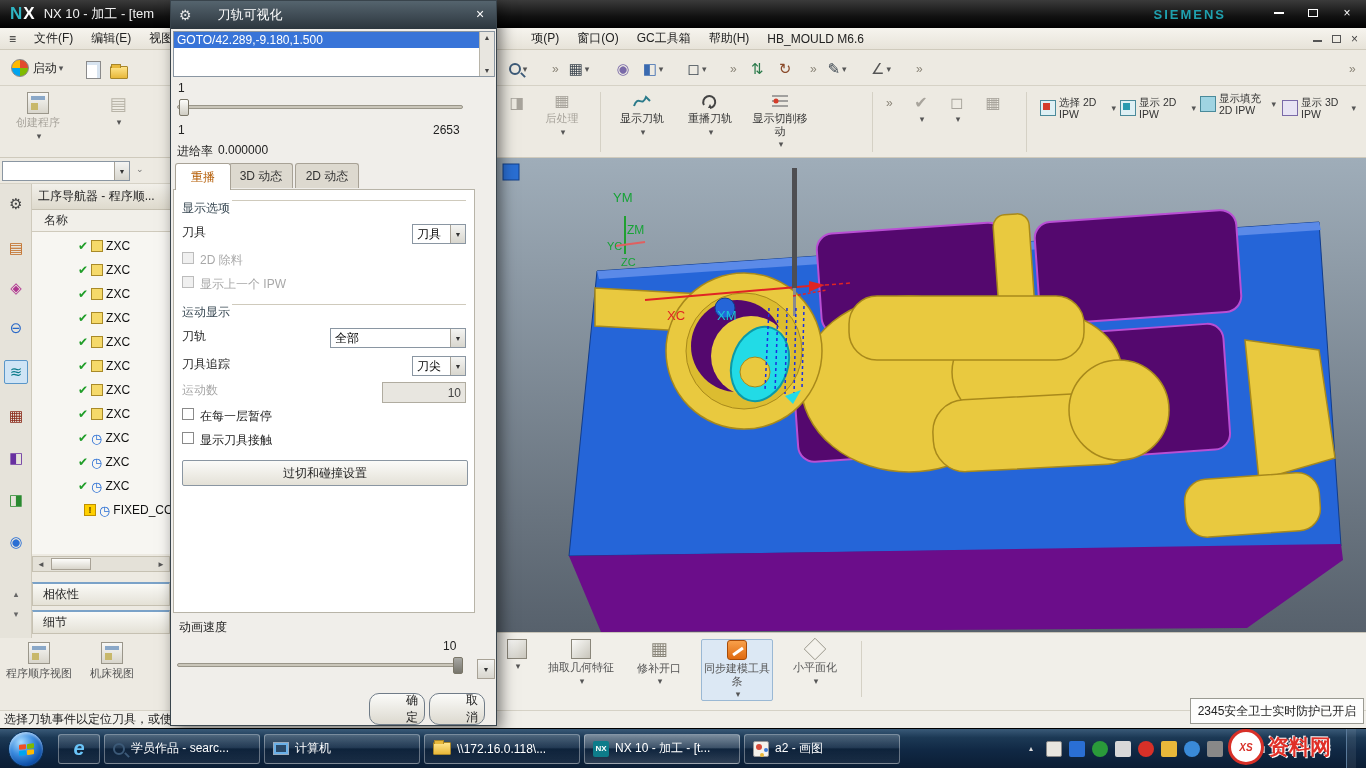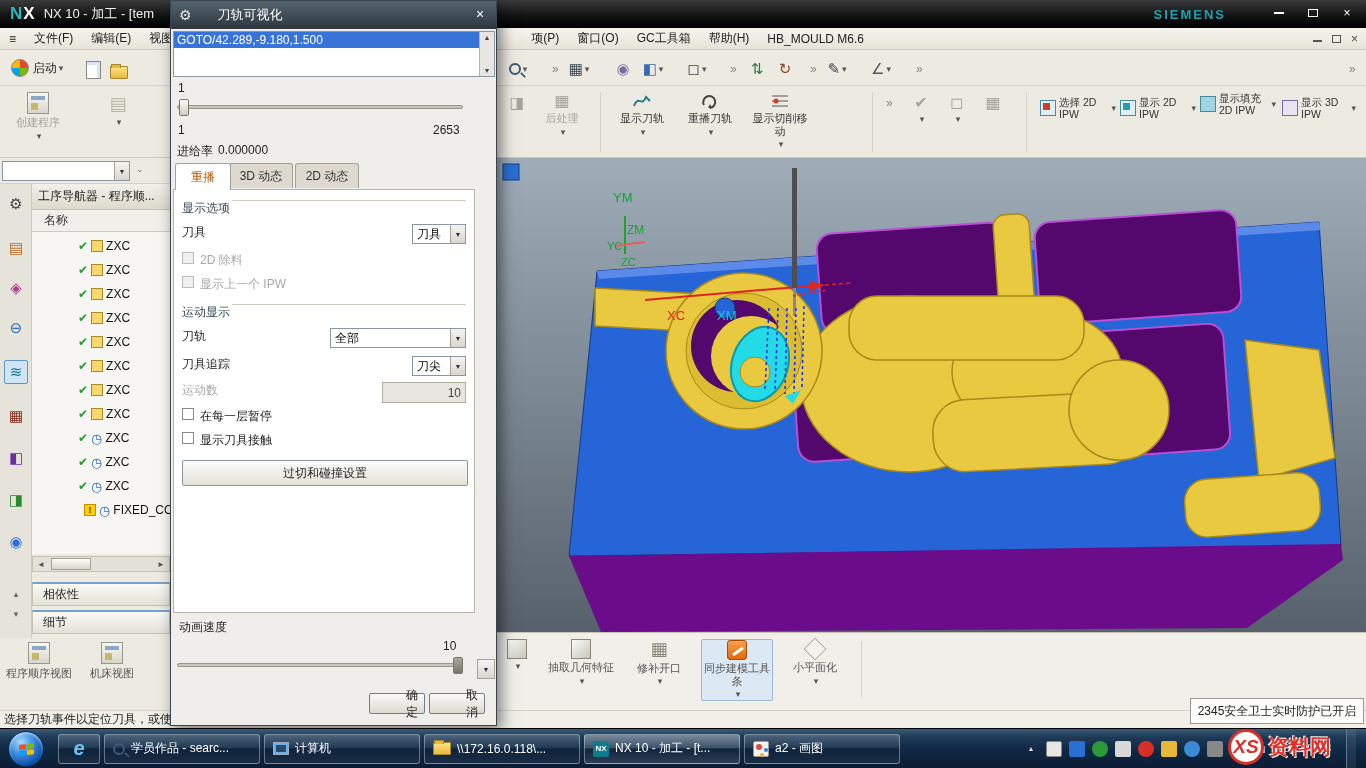--- a/index.html
+++ b/index.html
@@ -101,21 +101,21 @@
   .sect .ln{flex:1;height:1px;background:#cfcabc;}
   .frow{position:absolute;left:8px;right:8px;height:22px;display:flex;align-items:flex-start;}
   .frow .lbl{flex:1;color:#222;}
   .frow .lbl.dis{color:#a8a8a8;}
   .chkbox{width:12px;height:12px;border:1px solid #8a8a8a;background:#fff;margin-right:6px;flex:none;}
   .chkbox.dis{border-color:#bcbcbc;background:#f0f0f0;}
   .chklbl{color:#222;}
   .chklbl.dis{color:#a8a8a8;}
   .numfield{width:84px;height:21px;background:#e8e6e0;border:1px solid #b0aca0;color:#444;display:flex;align-items:center;justify-content:flex-end;padding-right:4px;}
   #collisionbtn{position:absolute;left:8px;width:286px;height:26px;background:linear-gradient(#fbfbf9,#e4e1d7);border:1px solid #8a96a2;display:flex;align-items:center;justify-content:center;color:#222;border-radius:2px;}
-  .dlgbtn{position:absolute;width:56px;height:21px;background:linear-gradient(#fbfbf9,#dcd9cf);border:1px solid #707c88;display:flex;align-items:center;justify-content:center;color:#222;border-radius:2px;padding-left:36px;}
+  .dlgbtn{position:absolute;width:56px;height:32px;background:linear-gradient(#fbfbf9,#dcd9cf);border:1px solid #707c88;display:flex;align-items:center;justify-content:center;color:#222;border-radius:10px;padding-left:36px;}
   .collapsebox{position:absolute;width:18px;height:20px;background:linear-gradient(#f4f4f2,#d8d6ce);border:1px solid #a8a296;display:flex;align-items:center;justify-content:center;font-size:7px;color:#333;}
   
   #notif{left:1190px;top:698px;width:174px;height:26px;background:#fdfdfc;border:1px solid #9a9a92;display:flex;align-items:center;justify-content:center;color:#222;z-index:15;}
   
   #taskbar{left:0;top:728px;width:1366px;height:40px;background:linear-gradient(#3a5a78,#1c3955 22%,#102844 55%,#0b1d34);border-top:1px solid #000;z-index:30;display:flex;align-items:center;}
   #startorb{width:36px;height:36px;border-radius:50%;margin:0 14px 0 8px;background:radial-gradient(circle at 35% 30%,#a8dcff 0%,#3d8de0 38%,#0d4fa8 72%,#083068 100%);border:1px solid #0a2d52;box-shadow:inset 0 2px 3px rgba(255,255,255,.55);position:relative;}
   .flag{position:absolute;left:10px;top:12px;width:16px;height:12px;display:grid;grid-template-columns:7px 7px;grid-template-rows:5px 5px;gap:1px;transform:skewY(-6deg);}
   .flag i{display:block;border-radius:1px;}
   .tb-btn{height:30px;border:1px solid rgba(255,255,255,.35);border-radius:3px;background:linear-gradient(rgba(255,255,255,.20),rgba(255,255,255,.07) 45%,rgba(0,0,0,.14) 50%,rgba(255,255,255,.06));display:flex;align-items:center;gap:6px;color:#fff;padding:0 8px;margin-right:4px;overflow:hidden;white-space:nowrap;}
   .tb-btn.active{background:linear-gradient(rgba(255,255,255,.40),rgba(255,255,255,.18) 45%,rgba(0,0,0,.10) 50%,rgba(255,255,255,.14));}
@@ -124,21 +124,21 @@
   .compico{width:16px;height:13px;background:#2a4a6a;border:1px solid #9ab;box-shadow:inset 0 0 0 2px #6ab0e8;}
   .nxico{width:16px;height:16px;background:#0e7c8a;color:#fff;font-size:8px;font-weight:bold;display:flex;align-items:center;justify-content:center;border-radius:2px;}
   .paintico{width:16px;height:16px;background:#f4f2ec;border:1px solid #999;border-radius:2px;position:relative;}
   .paintico::after{content:"";position:absolute;left:2px;top:2px;width:6px;height:6px;border-radius:50%;background:#d84a3a;box-shadow:7px 3px 0 -1px #3a7ad8,3px 8px 0 -1px #e8b83a;}
   #tray{margin-left:auto;display:flex;align-items:center;gap:7px;padding-right:10px;}
   .tray-ic{width:16px;height:16px;display:flex;align-items:center;justify-content:center;font-size:10px;color:#fff;border-radius:2px;}
   #clock{color:#f0f0f0;font-size:11px;text-align:center;line-height:1.3;margin-left:6px;}
   #showdesk{width:10px;height:40px;border-left:1px solid #5a7a9a;background:rgba(255,255,255,.08);margin-left:8px;}
   
   #watermark{left:1228px;top:726px;height:42px;display:flex;align-items:center;gap:4px;z-index:40;}
-  #wm-circ{width:36px;height:36px;border-radius:50%;background:#fff;border:3px solid #d83028;color:#d83028;font-weight:bold;font-style:italic;font-size:19px;display:flex;align-items:center;justify-content:center;}
+  #wm-circ{width:36px;height:36px;border-radius:50%;background:#fff;border:3px solid #d83028;color:#d83028;font-weight:bold;font-style:italic;font-size:10px;display:flex;align-items:center;justify-content:center;}
   #wm-text{color:#e03028;font-size:21px;font-weight:bold;text-shadow:1px 1px 0 #fff,-1px -1px 0 #fff;}
 </style>
 </head>
 <body>
 
 <div id="root">
 
   <div id="titlebar" class="abs">
     <span class="nxlogo"><i>N</i>X</span>
     <span id="apptitle">NX 10 - 加工 - [tem</span>

